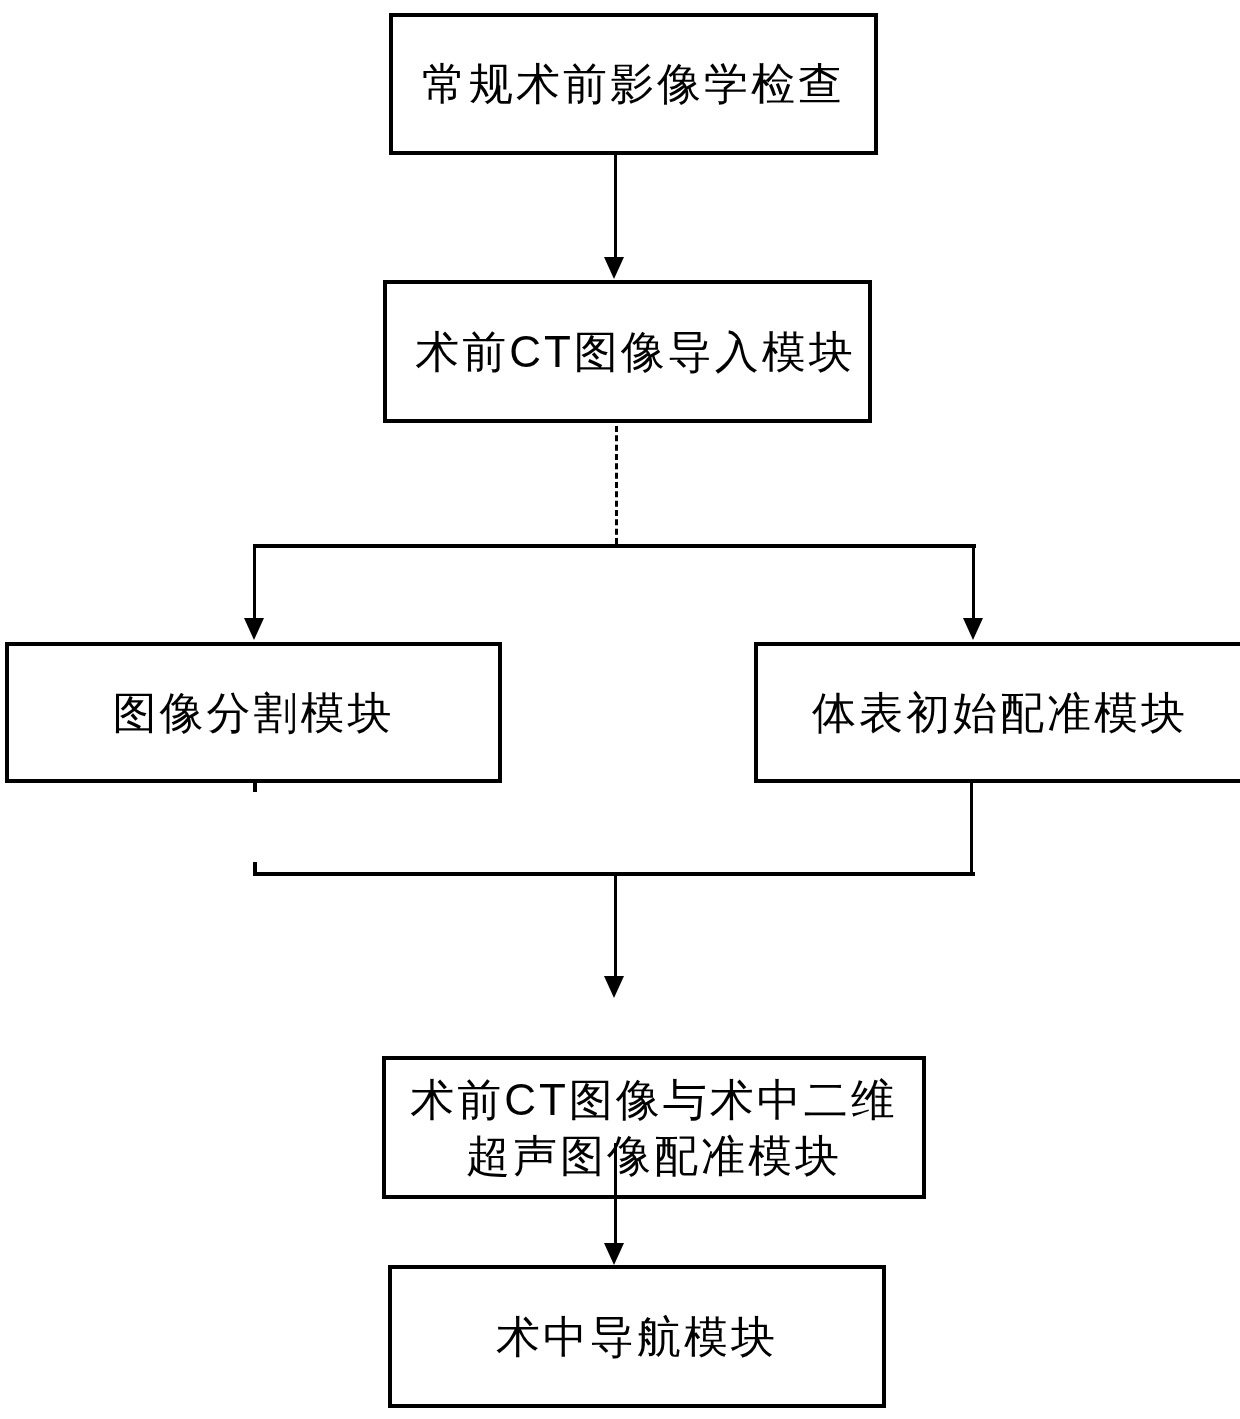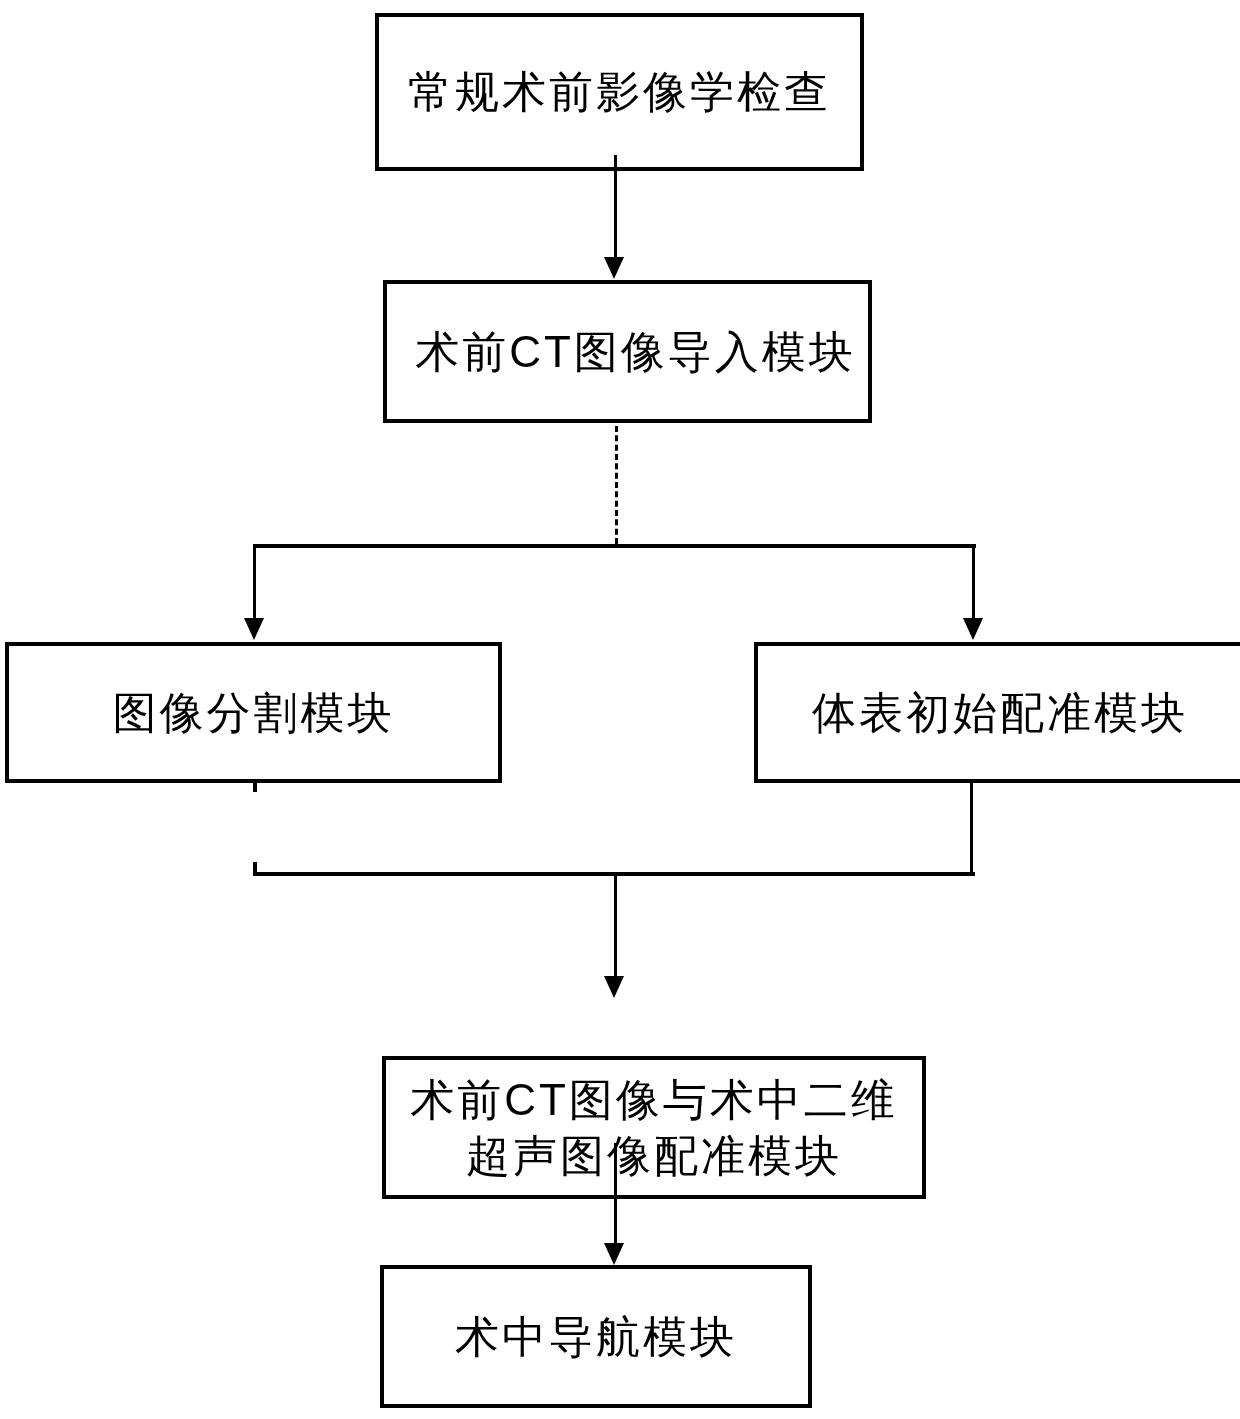--- a/index.html
+++ b/index.html
@@ -55,21 +55,21 @@
     border-left: 10px solid transparent;
     border-right: 10px solid transparent;
     border-top: 22px solid #000000;
   }
 </style>
 </head>
 <body>
 
 <div class="canvas">
 
-  <div class="node" style="left:375px; top:13px; width:489px; height:158px;">
+  <div class="node" style="left:389px; top:13px; width:489px; height:142px;">
     <span class="label">常规术前影像学检查</span>
   </div>
 
   <div class="vline" style="left:614px; top:155px; height:102px;"></div>
   <div class="arrow-down" style="left:604px; top:257px;"></div>
 
   <div class="node" style="left:383px; top:280px; width:489px; height:143px;padding-left:16px;">
     <span class="label">术前CT图像导入模块</span>
   </div>
 
@@ -102,17 +102,17 @@
   <div class="arrow-down" style="left:604px; top:976px;"></div>
 
   <div class="node" style="left:382px; top:1056px; width:544px; height:143px;justify-content:center;">
     <span class="label">术前CT图像与术中二维</span>
     <span class="label">超声图像配准模块</span>
   </div>
 
   <div class="vline" style="left:614px; top:1143px; height:100px;"></div>
   <div class="arrow-down" style="left:604px; top:1243px;"></div>
 
-  <div class="node" style="left:380px; top:1265px; width:432px; height:143px;">
+  <div class="node" style="left:388px; top:1265px; width:498px; height:143px;">
     <span class="label">术中导航模块</span>
   </div>
 
 </div>
 
 </body></html>

